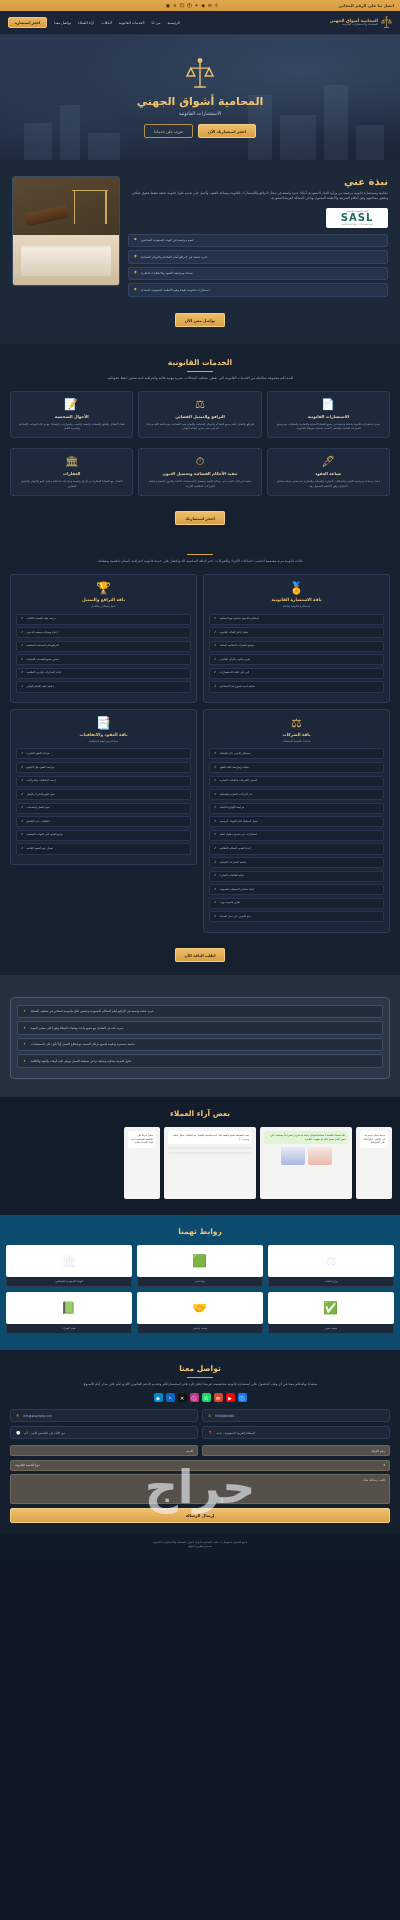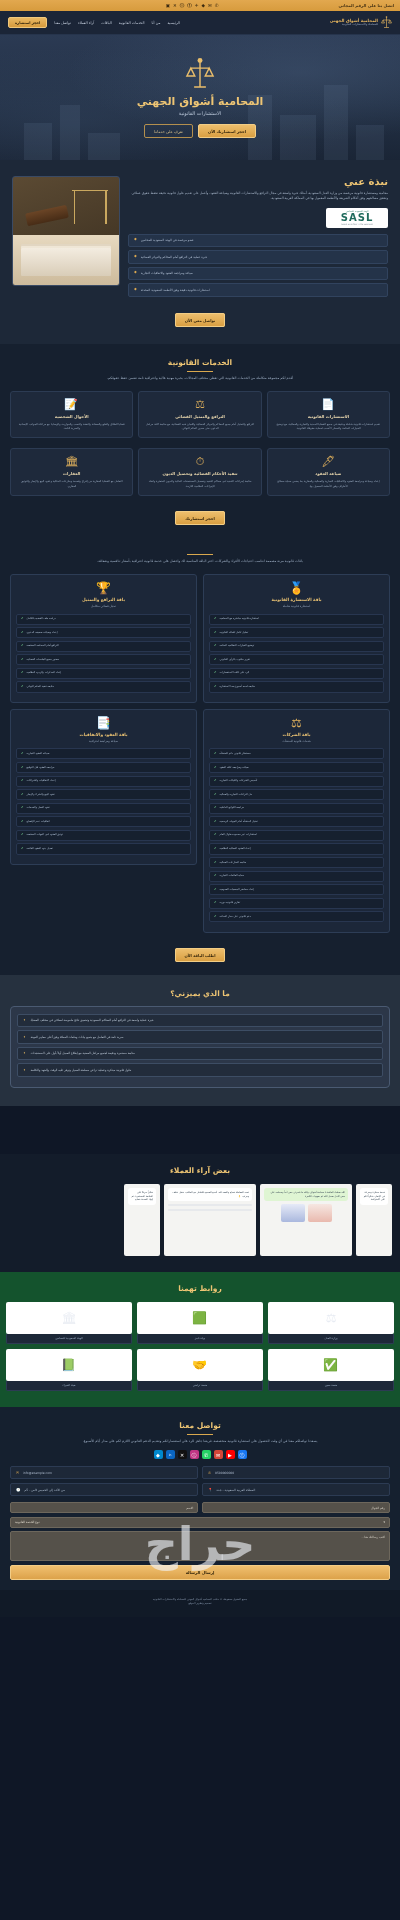--- a/index.html
+++ b/index.html
@@ -161,37 +161,37 @@
   }
   .dist-item {
     background:rgba(33,43,58,.85); border:1px solid #3d4d64; border-radius:2px;
     padding:3.5px 5px; margin-bottom:3px; font-size:2.9px; color:#c0ccdb;
     display:flex; gap:4px; align-items:flex-start; flex-direction:row-reverse;
     text-align:right; line-height:1.55;
   }
   .dist-item .di { color:#e2b55f; font-size:3.4px; line-height:1.2; flex:0 0 auto; }
 
   
-  .testi { background:#131c2a; padding:12px 8px 16px;margin-top:48px; }
+  .testi { background:#131c2a; padding:12px 8px 16px; }
   .t-row { display:flex; gap:4px; margin-top:9px; overflow:hidden; }
   .t-card { flex:0 0 auto; width:92px; height:72px; background:#f4f4f2;
     border-radius:2px; padding:4px; overflow:hidden; position:relative; }
   .t-card.edge { width:36px; }
   .t-bub { background:#dff5d3; border-radius:3px; padding:3px; font-size:2.4px;
     color:#30404f; line-height:1.5; text-align:right; }
   .t-bub.gray { background:#fff; }
   .t-imgrow { display:flex; gap:3px; margin-top:3px; justify-content:center; }
   .t-thumb { width:24px; height:18px; border-radius:2px; }
   .t-thumb.a { background:linear-gradient(180deg,#f6e7e2,#e9b9ae); }
   .t-thumb.b { background:linear-gradient(180deg,#e6eaf7,#aab8de); }
   .t-line { height:2px; background:#e7e9ec; border-radius:2px; margin-top:3px; }
   .t-ava { width:7px; height:7px; border-radius:50%; background:#27b76a; margin-top:4px; }
 
   
-  .partners { background:#14532d; padding:12px 6px 16px; }
+  .partners { background:#0c4a6e; padding:12px 6px 16px; }
   .p-grid { display:grid; grid-template-columns:repeat(3,1fr); gap:5px; margin-top:9px; }
   .p-cell { }
   .p-logo { background:#fff; border-radius:2px; height:32px; display:flex;
     align-items:center; justify-content:center; overflow:hidden; padding:3px; }
   .p-logo .em { font-size:12px; line-height:1; }
   .p-name { background:#1d2838; border:1px solid #2c3b53; border-top:none;
     font-size:2.7px; color:#9fb0c6; text-align:center; padding:2.5px 2px; border-radius:0 0 2px 2px; }
 
   
   .contact { background:#15202f; padding:14px 10px 10px; position:relative; }
@@ -543,21 +543,20 @@
               <span class="chk">✔</span>
               <span>تعديل بنود العقود القائمة</span>
             </li>
         </ul>
       </div>
     </div>
     <div class="pack-cta"><span class="btn-gold">اطلب الباقة الآن</span></div>
   </div>
 
   <div class="distinguish">
-    <div class="sec-title">ما الذي يميزني؟</div>
     <div class="dist-box">
       <div class="dist-item">
         <span class="di">✦</span>
         <span>خبرة عملية واسعة في الترافع أمام المحاكم السعودية وتحقيق نتائج ملموسة لعملائي في مختلف القضايا.</span>
         </div>
       <div class="dist-item">
         <span class="di">✦</span>
         <span>سرية تامة في التعامل مع جميع بيانات وملفات العملاء وفق أعلى معايير المهنة.</span>
         </div>
       <div class="dist-item">

